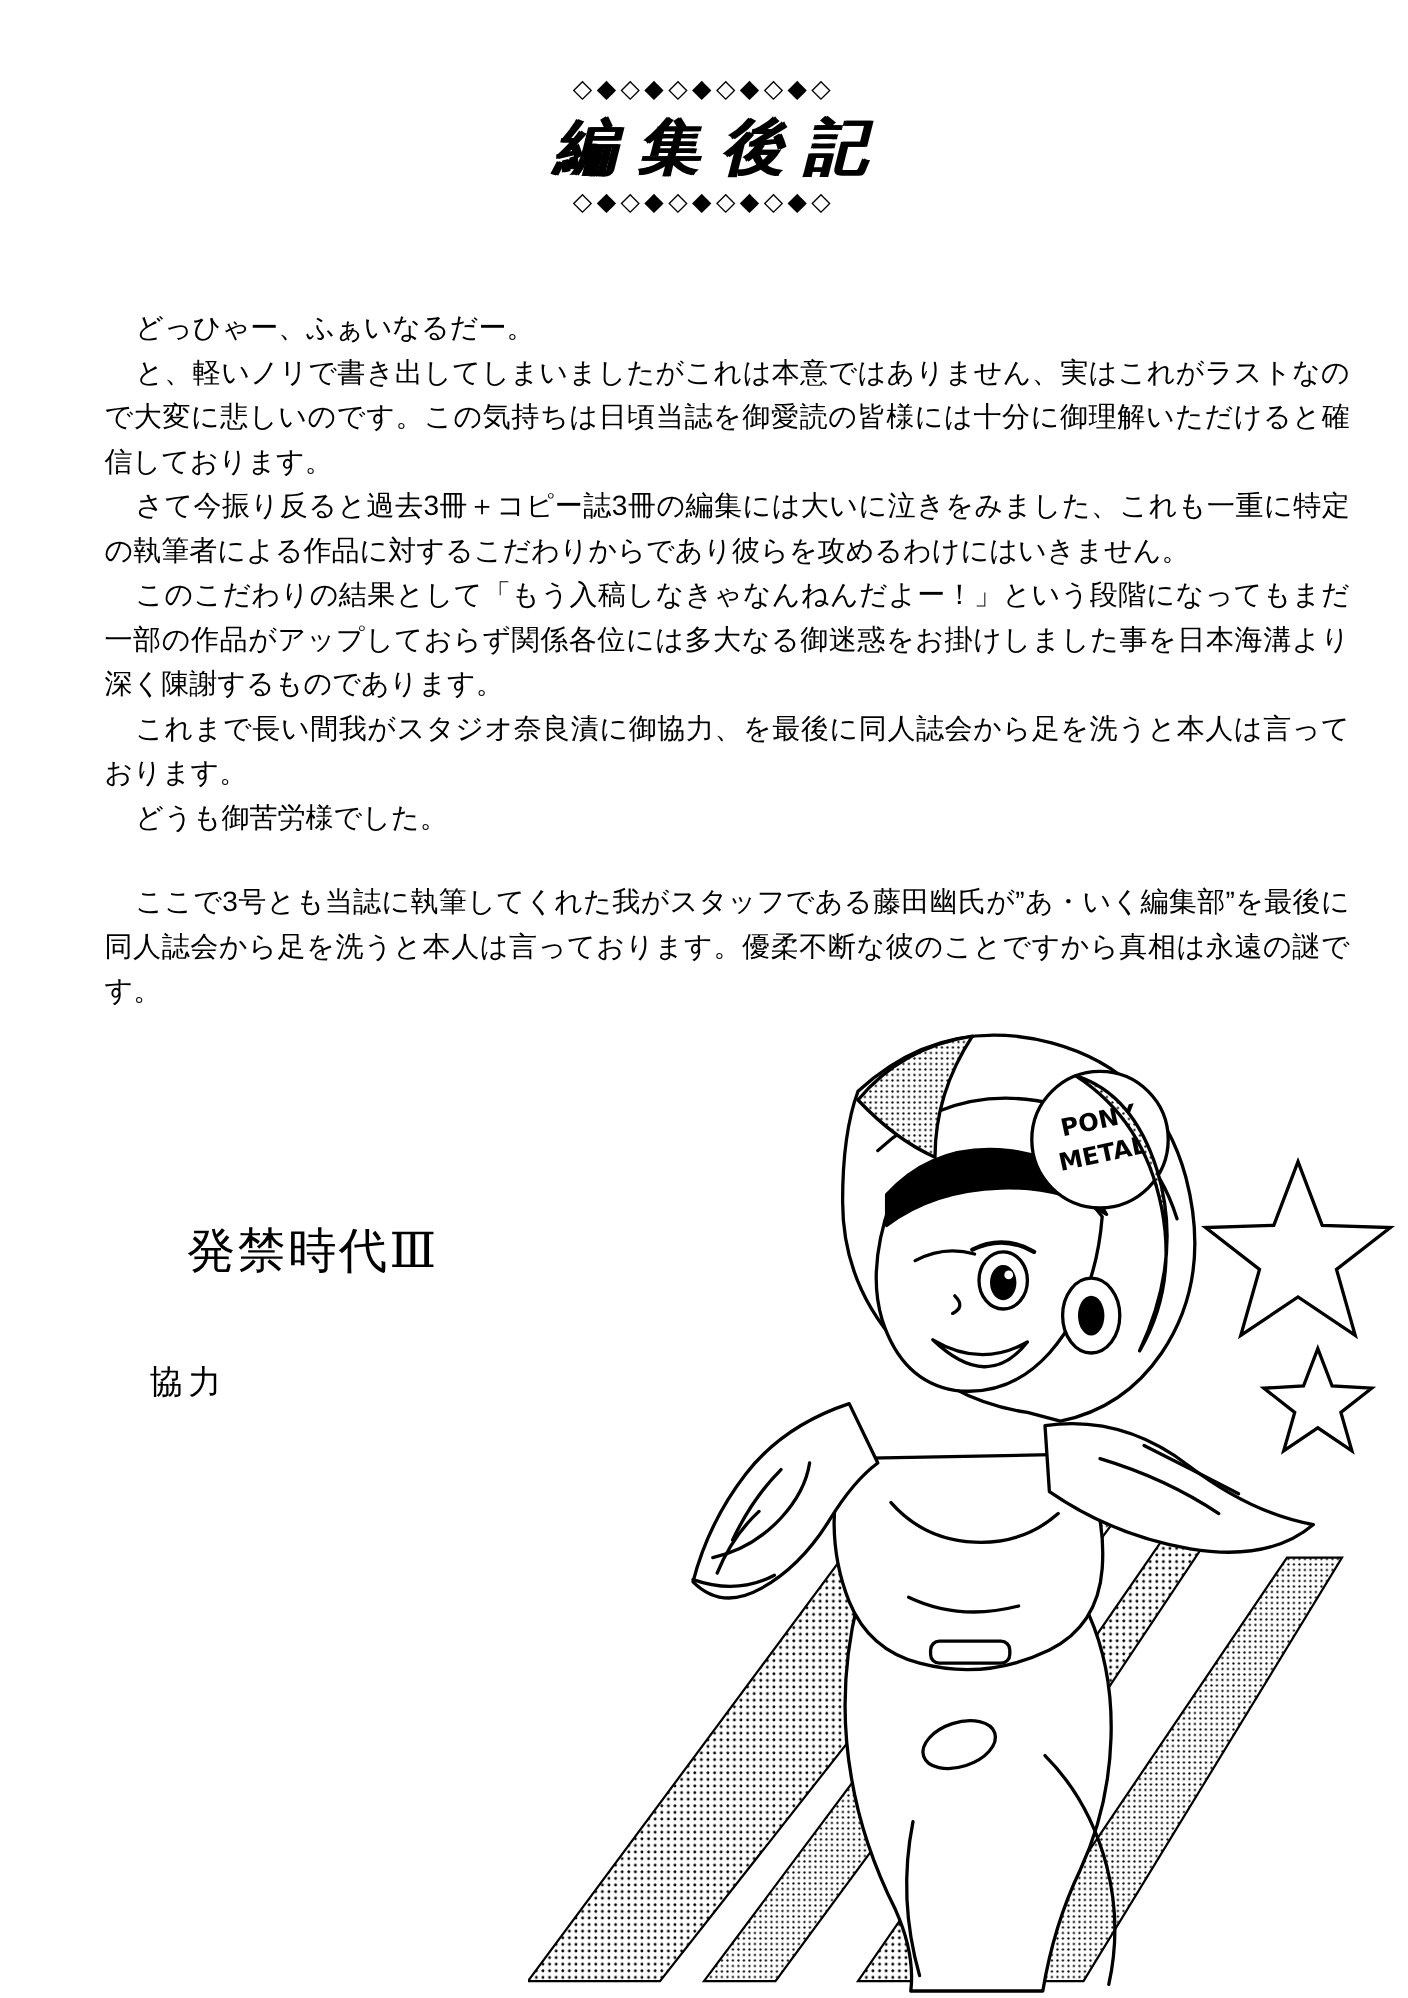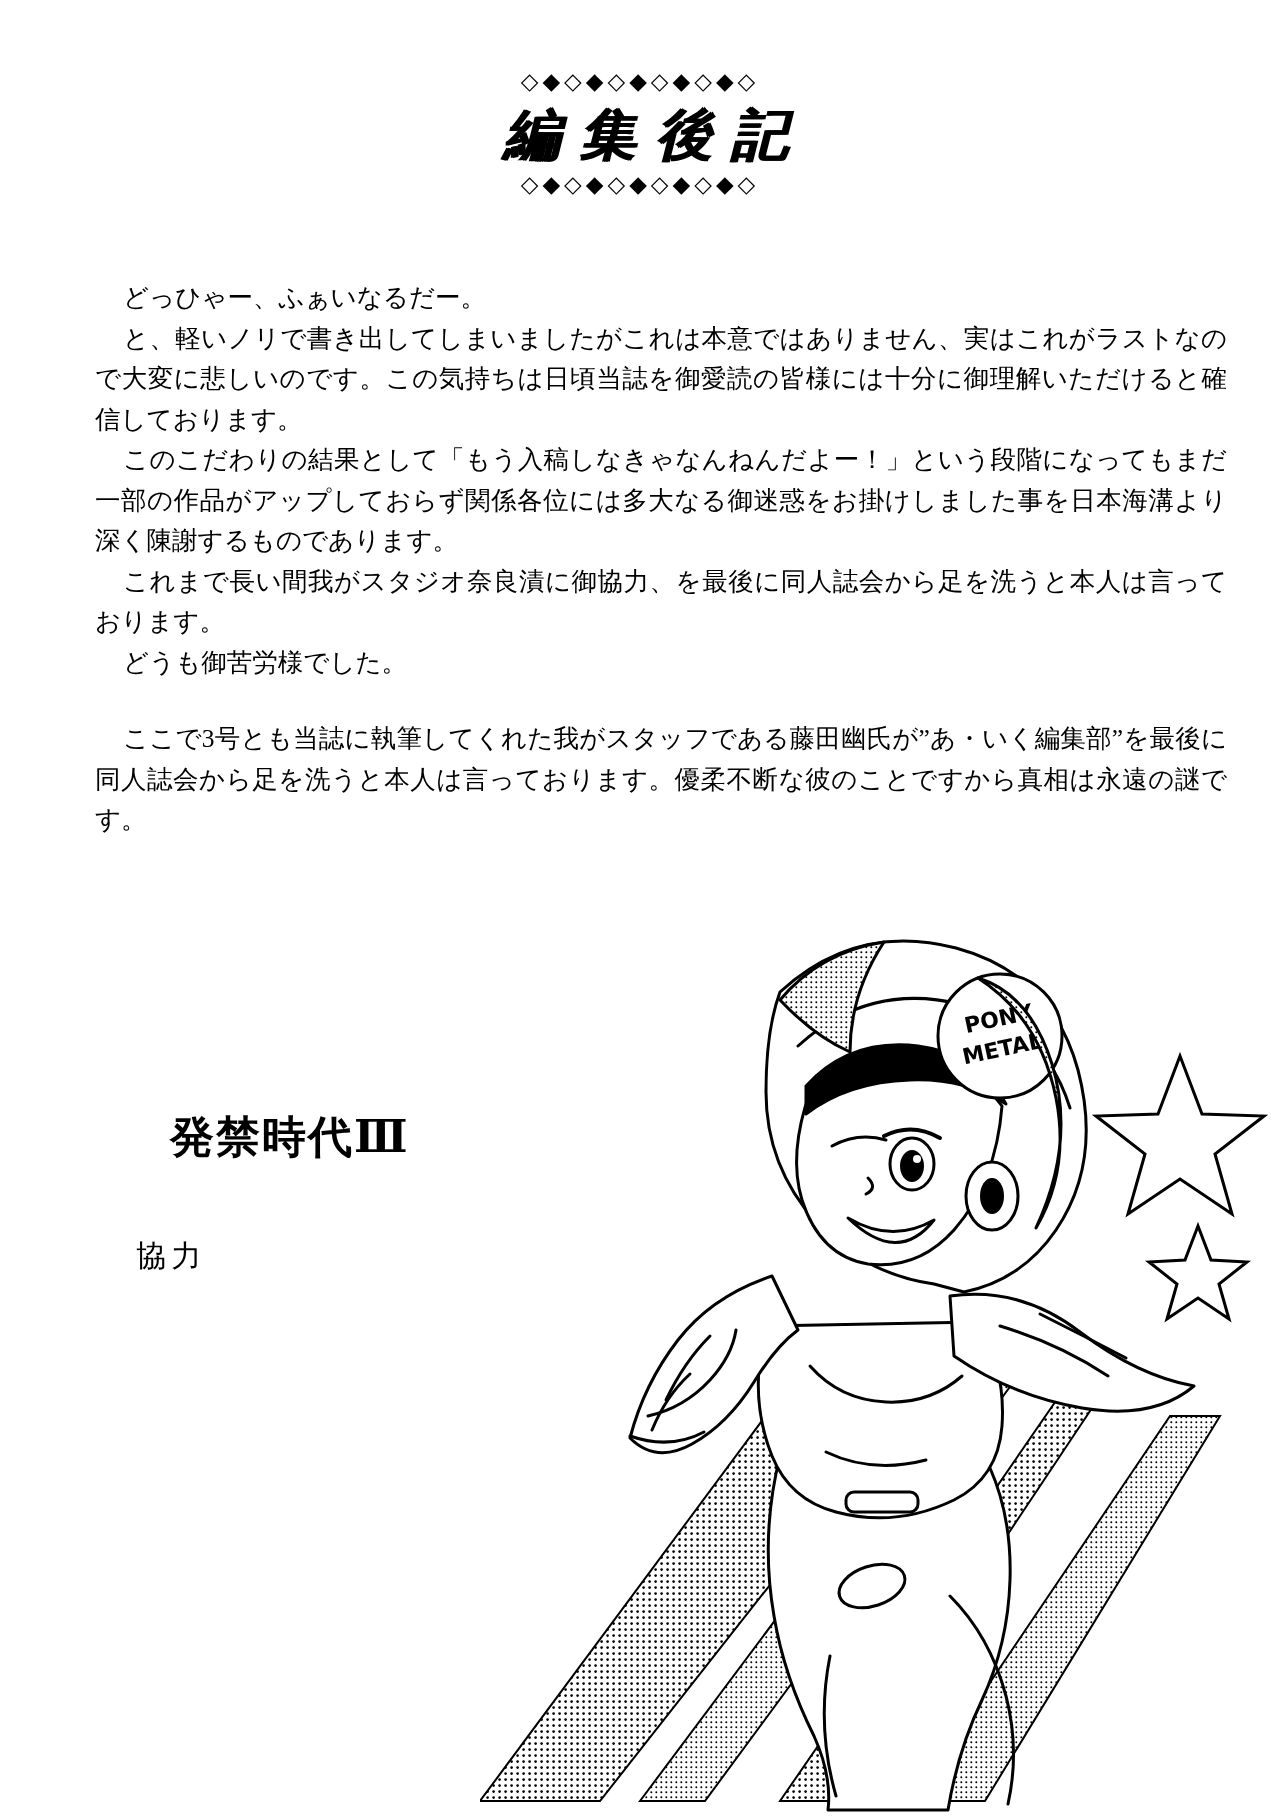--- a/index.html
+++ b/index.html
@@ -46,41 +46,41 @@
 
   
   .article {
     position: absolute;
     top: 278px;
     left: 95px;
     width: 1132px;
     font-size: 25.5px;
     line-height: 1.59;
     text-align: justify;
-    font-family: Liberation Serif, serif;
+    font-family: Liberation Sans, sans-serif;
   }
   .article p {
     margin: 0 0 0 0;
     text-indent: 28px;
   }
   .article p.gap {
     margin-top: 36px;
   }
 
   
   .colophon {
     position: absolute;
     left: 78px;
     top: 1108px;
     width: 560px;
     font-family: "DejaVu Serif", serif;
   }
   .colophon-title {
     font-size: 44px;
-    font-weight: bold;
+    font-weight: normal;
     letter-spacing: 2px;
     margin-left: 92px;
     margin-bottom: 34px;
   }
   .colophon-line {
     font-size: 30px;
     letter-spacing: 5px;
     margin-bottom: 30px;
     white-space: pre;
   }
@@ -101,20 +101,21 @@
 
 <div class="header">
   <div class="diamond-row top">◇◆◇◆◇◆◇◆◇◆◇</div>
   <div class="title-kanji">編集後記</div>
   <div class="diamond-row bottom">◇◆◇◆◇◆◇◆◇◆◇</div>
 </div>
 
 <div class="article">
   <p>どっひゃー、ふぁいなるだー。</p>
   <p>と、軽いノリで書き出してしまいましたがこれは本意ではありません、実はこれがラストなので大変に悲しいのです。この気持ちは日頃当誌を御愛読の皆様には十分に御理解いただけると確信しております。</p>
+  <p>さて今振り反ると過去3冊＋コピー誌3冊の編集には大いに泣きをみました、これも一重に特定の執筆者による作品に対するこだわりからであり彼らを攻めるわけにはいきません。</p>
   <p>このこだわりの結果として「もう入稿しなきゃなんねんだよー！」という段階になってもまだ一部の作品がアップしておらず関係各位には多大なる御迷惑をお掛けしました事を日本海溝より深く陳謝するものであります。</p>
   <p>これまで長い間我がスタジオ奈良漬に御協力、を最後に同人誌会から足を洗うと本人は言っております。</p>
   <p>どうも御苦労様でした。</p>
   <p class="gap">ここで3号とも当誌に執筆してくれた我がスタッフである藤田幽氏が”あ・いく編集部”を最後に同人誌会から足を洗うと本人は言っております。優柔不断な彼のことですから真相は永遠の謎です。</p>
 </div>
 
 <div class="colophon">
   <div class="colophon-title">発禁時代Ⅲ</div>
   <div class="colophon-line">
     <span>協力</span>

